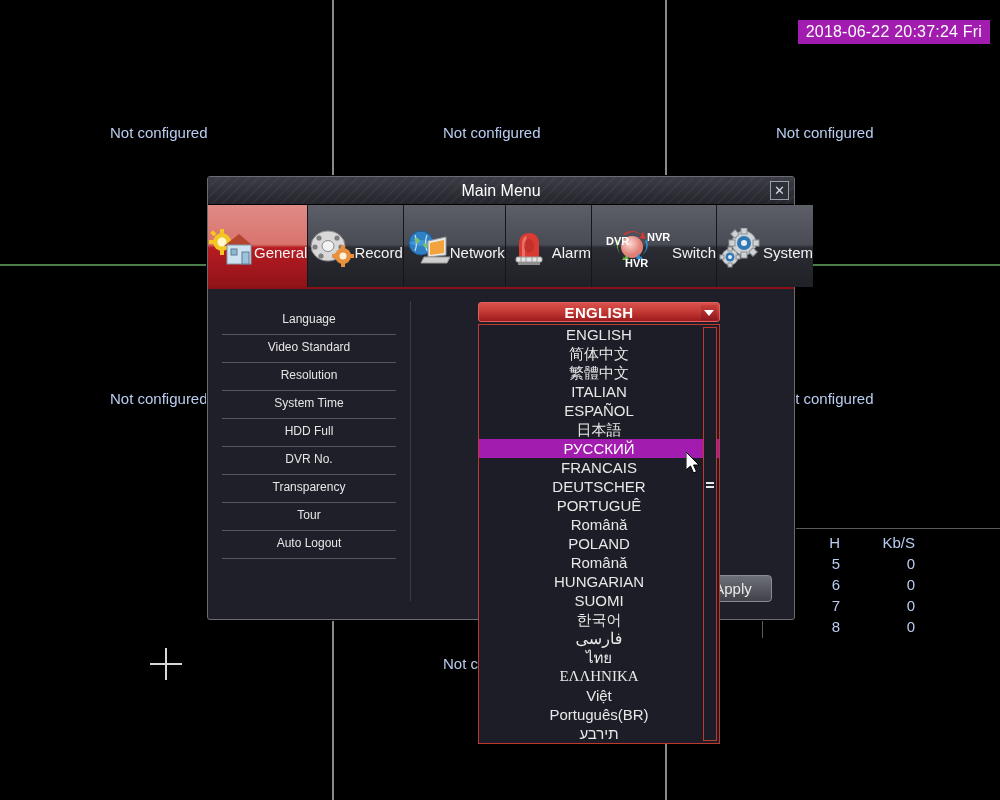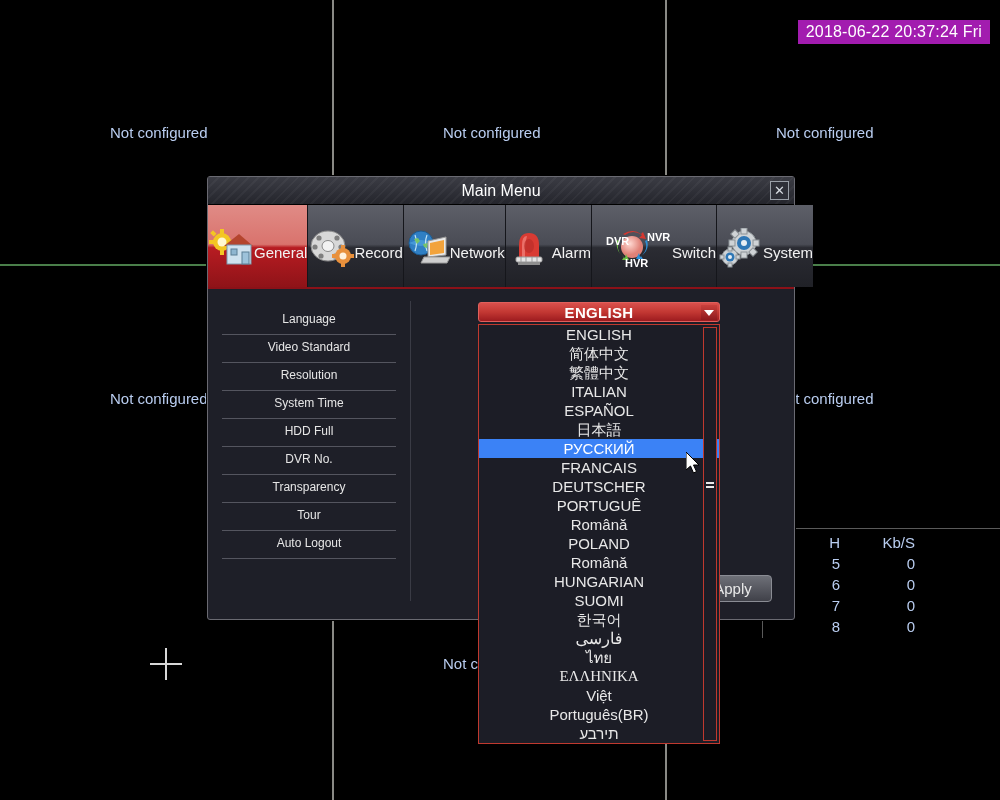--- a/index.html
+++ b/index.html
@@ -132,21 +132,21 @@
   }
   #dd-list {
     position: relative; margin-top: 2px; height: 420px;
     background: #1c1d26; border: 1px solid #c0392f;
     overflow: hidden;
   }
   .dd-item {
     height: 19px; line-height: 19px; text-align: center;
     color: #e8e8e8; font-size: 15px; cursor: pointer; white-space: nowrap;
   }
-  .dd-item.selected { background: #3b82f6; color: #ffffff; }
+  .dd-item.selected { background: #a21caf; color: #ffffff; }
   .dd-item.small { font-size: 16px; }
   .dd-item.serif { font-family: "Liberation Serif", serif; }
 
   
   #dd-scroll {
     position: absolute; right: 2px; top: 2px; width: 14px; bottom: 2px;
     background: #1c1d26; border: 1px solid #c0392f;
   }
   #dd-thumb {
     position: absolute; left: 1px; right: 1px; top: 150px; height: 14px;

